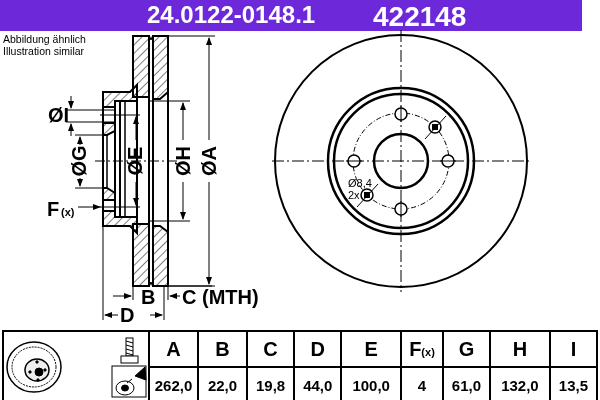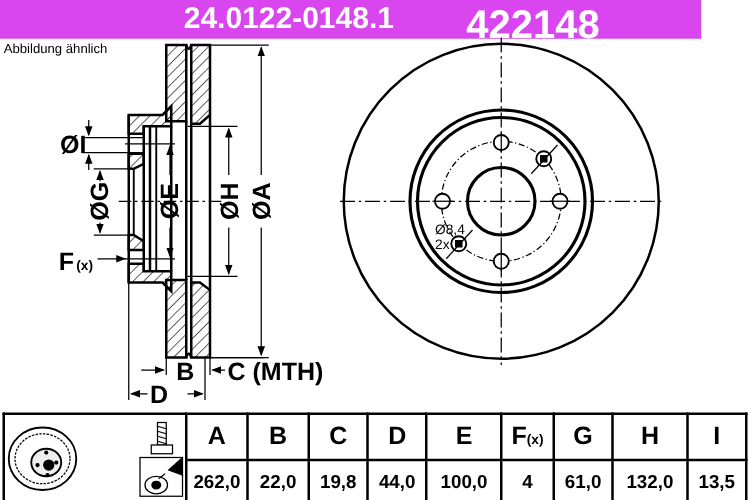--- a/index.html
+++ b/index.html
@@ -1,38 +1,39 @@
 <!DOCTYPE html>
 <html><head>
 <meta charset="utf-8">
 <style>
   html, body { margin:0; padding:0; background:#fff; }
   body { width:600px; height:400px; position:relative; overflow:hidden; font-family:"Liberation Sans", sans-serif; }
-  .header { position:absolute; left:0; top:0; width:561px; height:31px; background:#d946ef; color:#fff; }
+  .header { position:absolute; left:0; top:0; width:561px; height:31px; background:#6d28d9; color:#fff;padding-left:21px; }
   .header .pn { position:absolute; left:147px; top:1px; font-size:24px; font-weight:bold; letter-spacing:0; }
-  .header .ref { position:absolute; left:373px; top:1px; font-size:32px; font-weight:bold; }
+  .header .ref { position:absolute; left:373px; top:1px; font-size:28px; font-weight:bold; }
   .caption { position:absolute; left:3px; top:33px; font-size:10.5px; font-weight:normal; line-height:12px; color:#000; }
   svg.drawing { position:absolute; left:0; top:0; }
   table.dims { position:absolute; left:2px; top:330px; width:596px; height:68px; border-collapse:collapse; }
   table.dims td { border:2px solid #000; text-align:center; font-weight:bold; padding:0; color:#000; }
   td.hdr { font-size:20px; height:31px; }
   td.val { font-size:15px; height:31px; }
   td.icons { position:relative; width:144px; border-right:2px solid #000; }
   .fx small { font-size:11px; }
 </style>
 </head>
 <body>
 
 <div class="header">
   <span class="pn">24.0122-0148.1</span>
   <span class="ref">422148</span>
 </div>
 
 <div class="caption">
   <div>Abbildung ähnlich</div>
+  <div>Illustration similar</div>
 </div>
 
 <svg class="drawing" width="600" height="330" viewBox="0 0 600 330">
   <defs>
     <pattern id="hatch" patternUnits="userSpaceOnUse" width="6" height="6" patternTransform="rotate(45)">
       <line x1="0" y1="0" x2="0" y2="6" stroke="#000" stroke-width="1"></line>
     </pattern>
     <marker id="arr" markerWidth="8" markerHeight="8" refX="7" refY="4" orient="auto">
       <path d="M0,1 L8,4 L0,7 z" fill="#000"></path>
     </marker>

